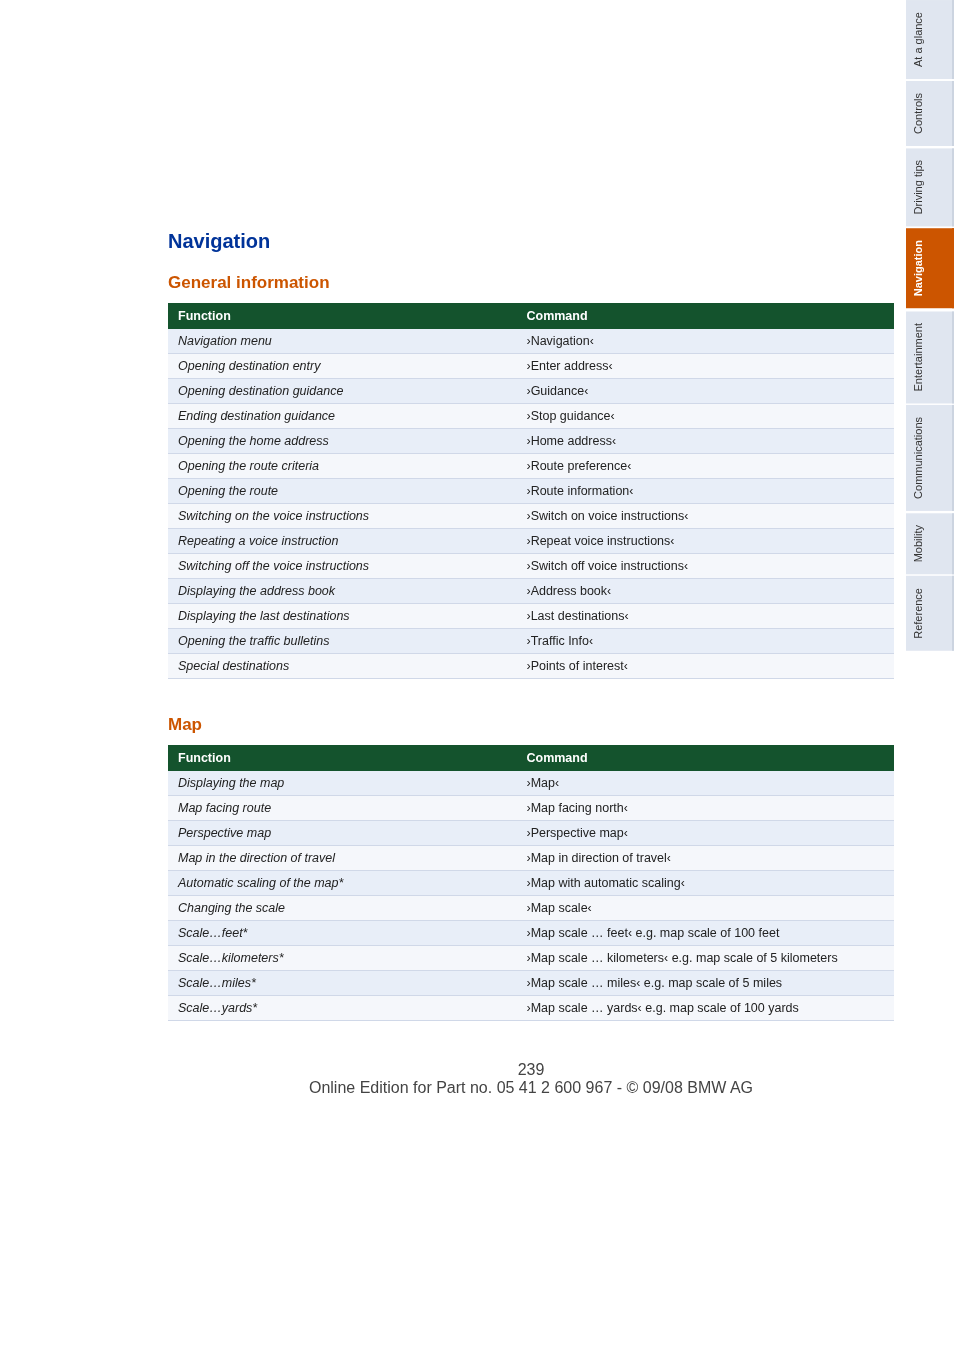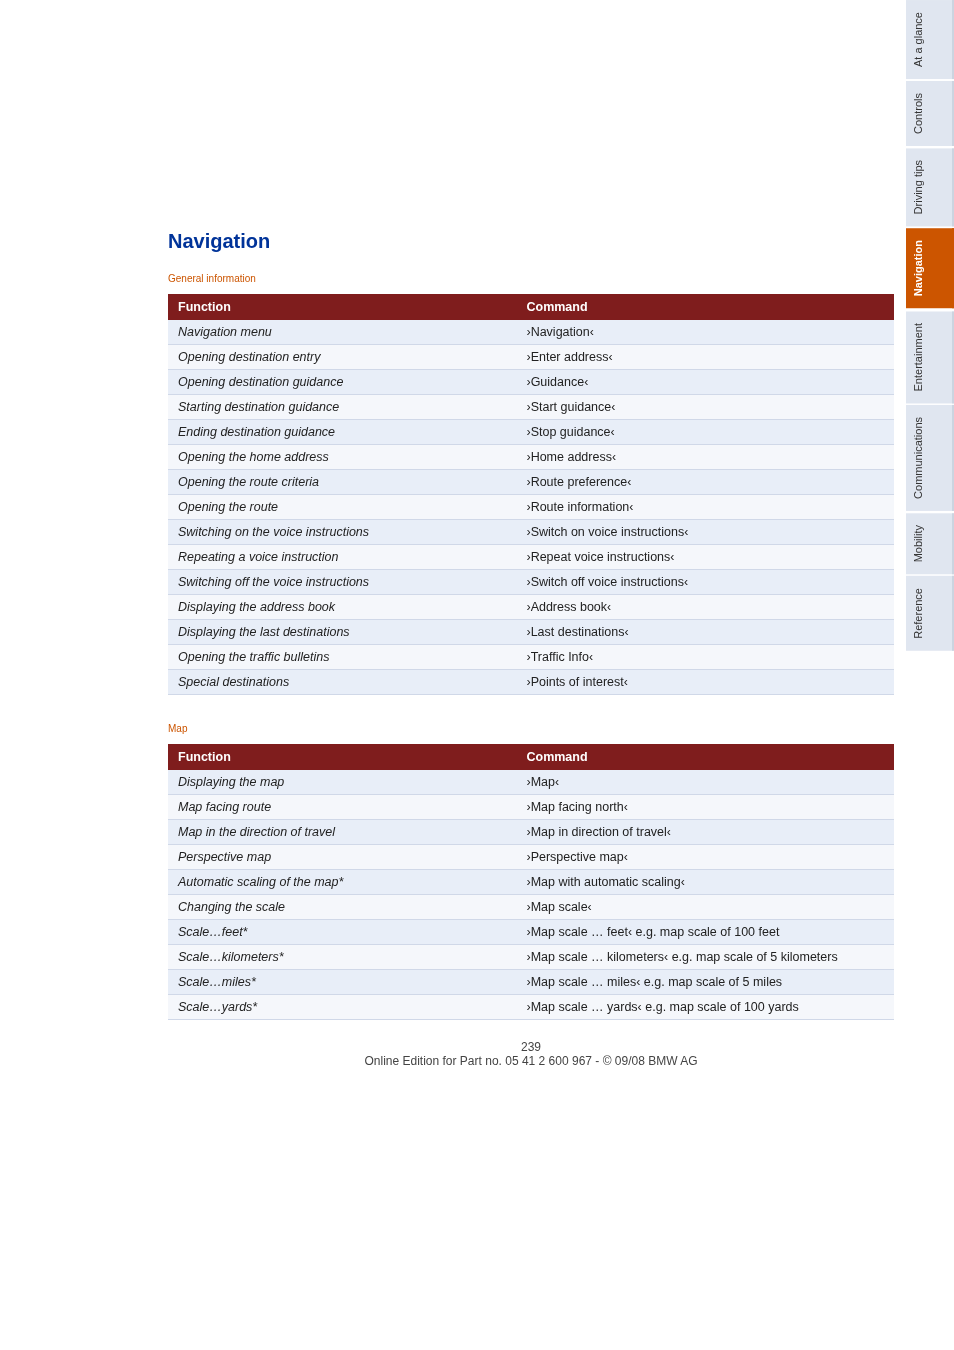--- a/index.html
+++ b/index.html
@@ -22,39 +22,39 @@
     }
 
     .page-title {
       font-size: 20px;
       font-weight: bold;
       color: #003399;
       margin-bottom: 18px;
     }
 
     .section-title {
-      font-size: 10px;
-      font-weight: normal;
+      font-size: 17px;
+      font-weight: bold;
       color: #cc5500;
       margin-bottom: 10px;
       margin-top: 20px;
     }
 
     .section-title.map-title {
-      margin-top: 28px;
+      margin-top: 36px;
     }
 
     table {
       width: 100%;
       border-collapse: collapse;
       font-size: 12.5px;
     }
 
     table thead tr {
-      background-color: #7f1d1d;
+      background-color: #14532d;
       color: #fff;
     }
 
     table thead th {
       padding: 6px 10px;
       text-align: left;
       font-weight: bold;
       font-size: 12.5px;
     }
 
@@ -72,23 +72,23 @@
       vertical-align: top;
     }
 
     table tbody td:first-child {
       width: 48%;
       font-style: italic;
     }
 
     .footer {
       text-align: center;
-      font-size: 12px;
+      font-size: 16px;
       color: #444;
-      margin-top: 20px;
+      margin-top: 40px;
       padding-bottom: 30px;
     }
 
     
     .sidebar-right {
       position: absolute;
       right: 0;
       top: 0;
       width: 52px;
       height: 1350px;
@@ -153,24 +153,20 @@
           </tr>
           <tr>
             <td>Opening destination entry</td>
             <td>›Enter address‹</td>
           </tr>
           <tr>
             <td>Opening destination guidance</td>
             <td>›Guidance‹</td>
           </tr>
           <tr>
-            <td>Starting destination guidance</td>
-            <td>›Start guidance‹</td>
-          </tr>
-          <tr>
             <td>Ending destination guidance</td>
             <td>›Stop guidance‹</td>
           </tr>
           <tr>
             <td>Opening the home address</td>
             <td>›Home address‹</td>
           </tr>
           <tr>
             <td>Opening the route criteria</td>
             <td>›Route preference‹</td>
@@ -223,26 +219,26 @@
       <tbody id="map-tbody">
       <tr>
             <td>Displaying the map</td>
             <td>›Map‹</td>
           </tr>
           <tr>
             <td>Map facing route</td>
             <td>›Map facing north‹</td>
           </tr>
           <tr>
+            <td>Perspective map</td>
+            <td>›Perspective map‹</td>
+          </tr>
+          <tr>
             <td>Map in the direction of travel</td>
             <td>›Map in direction of travel‹</td>
-          </tr>
-          <tr>
-            <td>Perspective map</td>
-            <td>›Perspective map‹</td>
           </tr>
           <tr>
             <td>Automatic scaling of the map*</td>
             <td>›Map with automatic scaling‹</td>
           </tr>
           <tr>
             <td>Changing the scale</td>
             <td>›Map scale‹</td>
           </tr>
           <tr>

